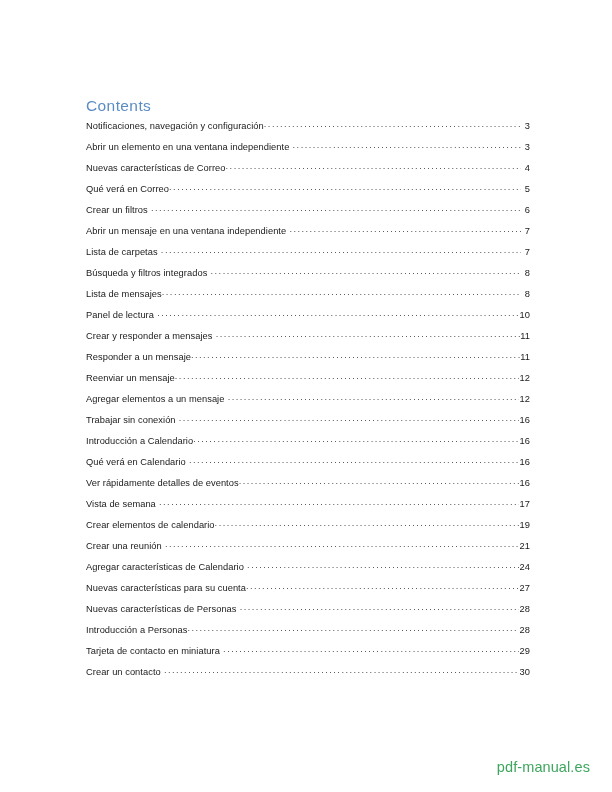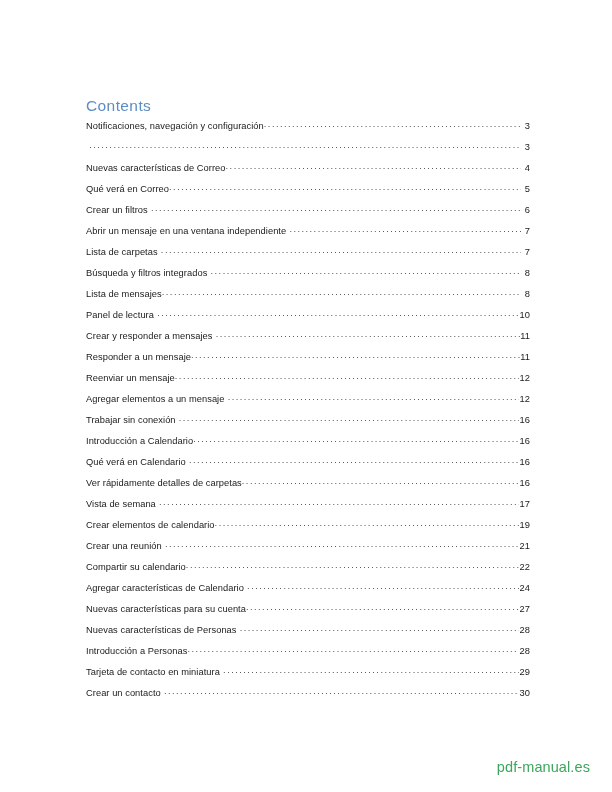--- a/index.html
+++ b/index.html
@@ -106,20 +106,21 @@
 
   <div class="toc-heading">Contents</div>
 
   <div class="toc-list">
       <div class="toc-row tight">
         <span class="toc-title">Notificaciones, navegación y configuración</span>
         <span class="toc-leader"></span>
         <span class="toc-page">3</span>
       </div>
       <div class="toc-row gap">
+        <span class="toc-title">Abrir un elemento en una ventana independiente</span>
         <span class="toc-leader"></span>
         <span class="toc-page">3</span>
       </div>
       <div class="toc-row tight">
         <span class="toc-title">Nuevas características de Correo</span>
         <span class="toc-leader"></span>
         <span class="toc-page">4</span>
       </div>
       <div class="toc-row tight">
         <span class="toc-title">Qué verá en Correo</span>
@@ -185,44 +186,39 @@
         <span class="toc-title">Introducción a Calendario</span>
         <span class="toc-leader"></span>
         <span class="toc-page">16</span>
       </div>
       <div class="toc-row gap">
         <span class="toc-title">Qué verá en Calendario</span>
         <span class="toc-leader"></span>
         <span class="toc-page">16</span>
       </div>
       <div class="toc-row tight">
-        <span class="toc-title">Ver rápidamente detalles de carpetas</span>
+        <span class="toc-title">Ver rápidamente detalles de eventos</span>
         <span class="toc-leader"></span>
         <span class="toc-page">16</span>
       </div>
       <div class="toc-row gap">
         <span class="toc-title">Vista de semana</span>
         <span class="toc-leader"></span>
         <span class="toc-page">17</span>
       </div>
       <div class="toc-row tight">
         <span class="toc-title">Crear elementos de calendario</span>
         <span class="toc-leader"></span>
         <span class="toc-page">19</span>
       </div>
       <div class="toc-row gap">
         <span class="toc-title">Crear una reunión</span>
         <span class="toc-leader"></span>
         <span class="toc-page">21</span>
       </div>
-      <div class="toc-row tight">
-        <span class="toc-title">Compartir su calendario</span>
-        <span class="toc-leader"></span>
-        <span class="toc-page">22</span>
-      </div>
       <div class="toc-row gap">
         <span class="toc-title">Agregar características de Calendario</span>
         <span class="toc-leader"></span>
         <span class="toc-page">24</span>
       </div>
       <div class="toc-row tight">
         <span class="toc-title">Nuevas características para su cuenta</span>
         <span class="toc-leader"></span>
         <span class="toc-page">27</span>
       </div>

